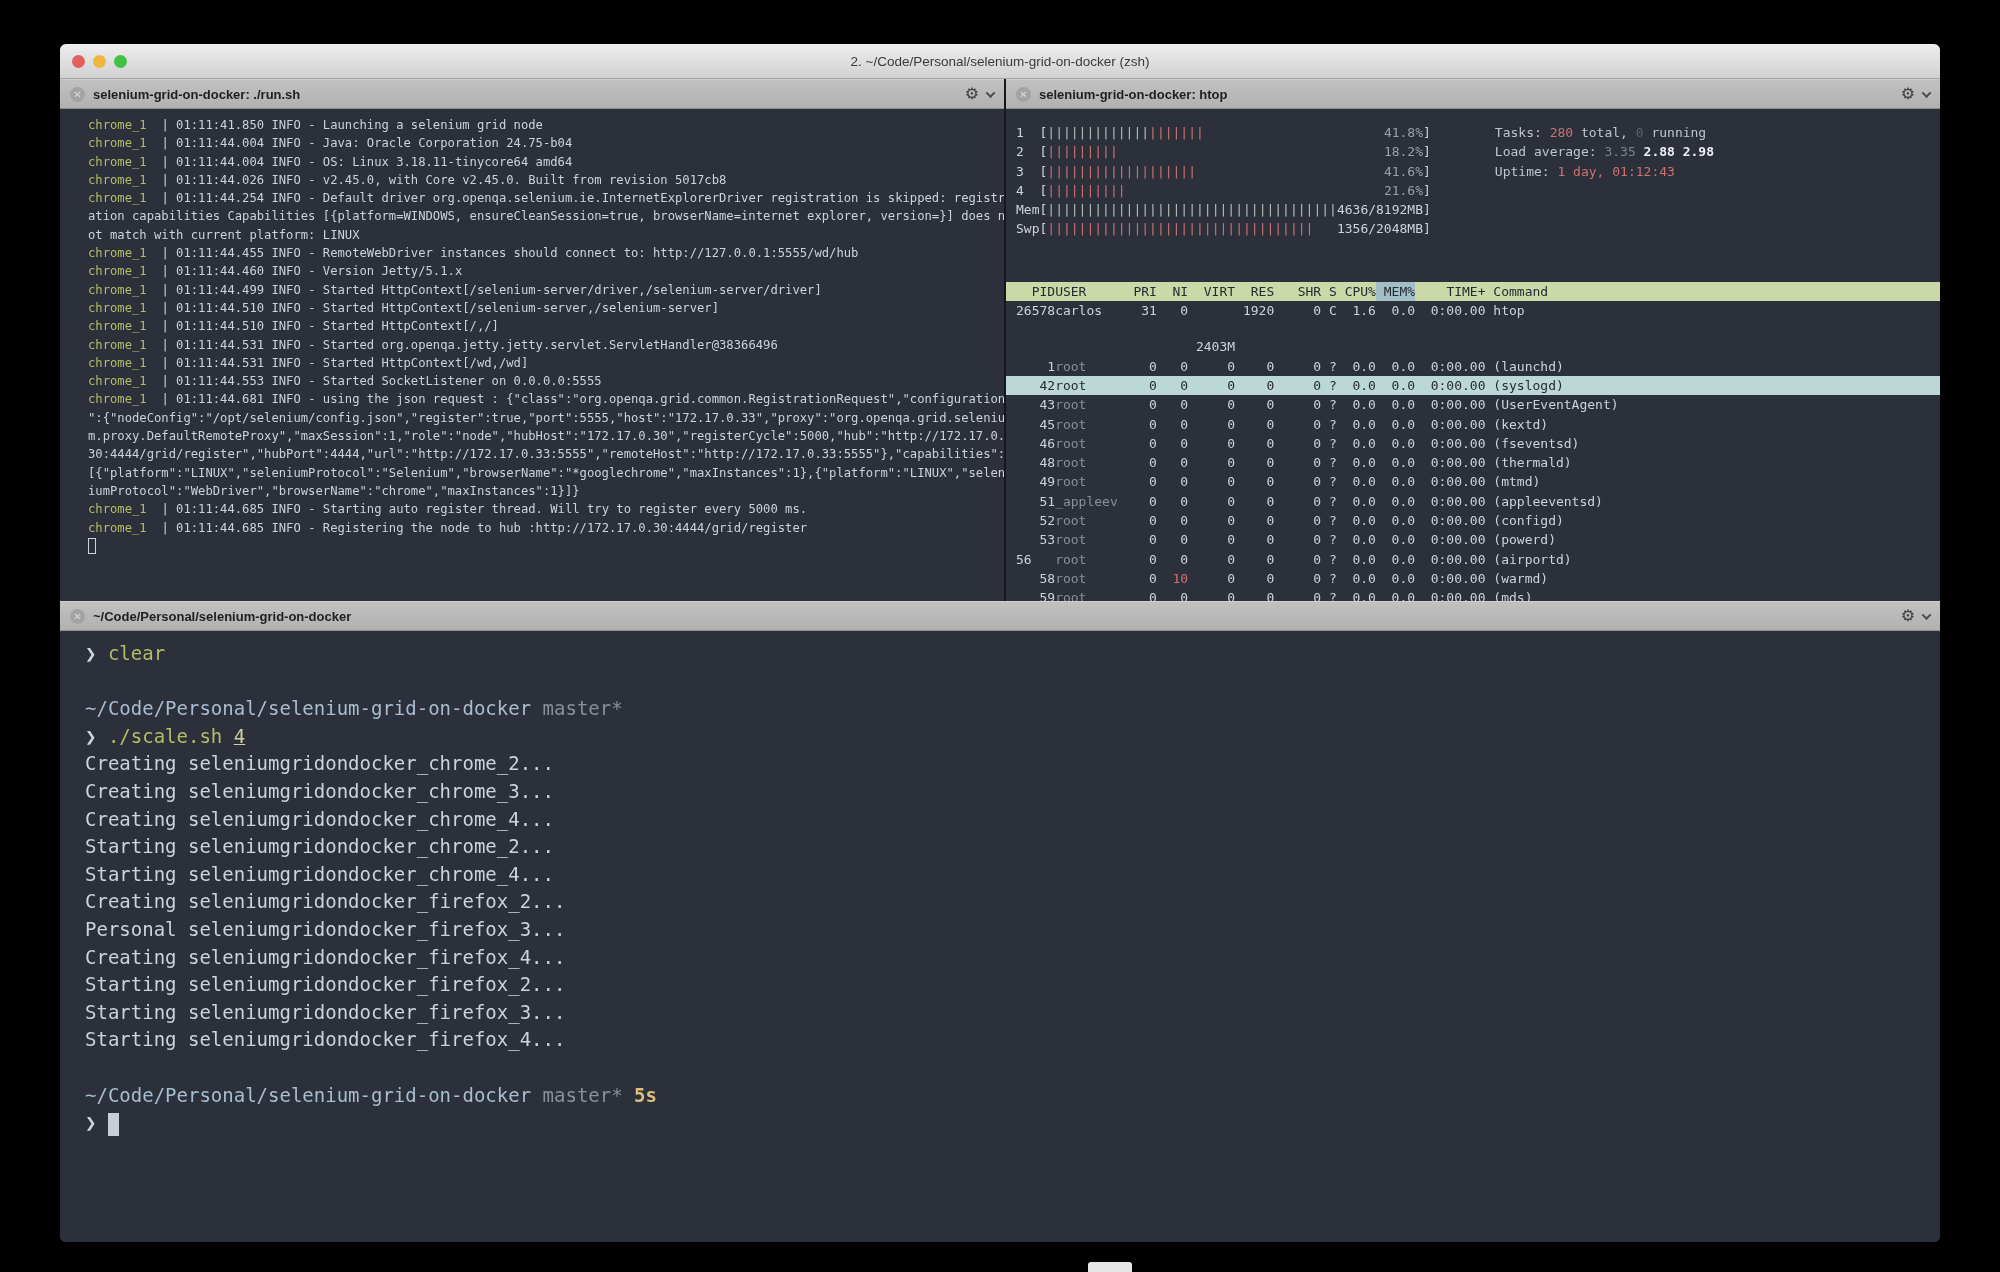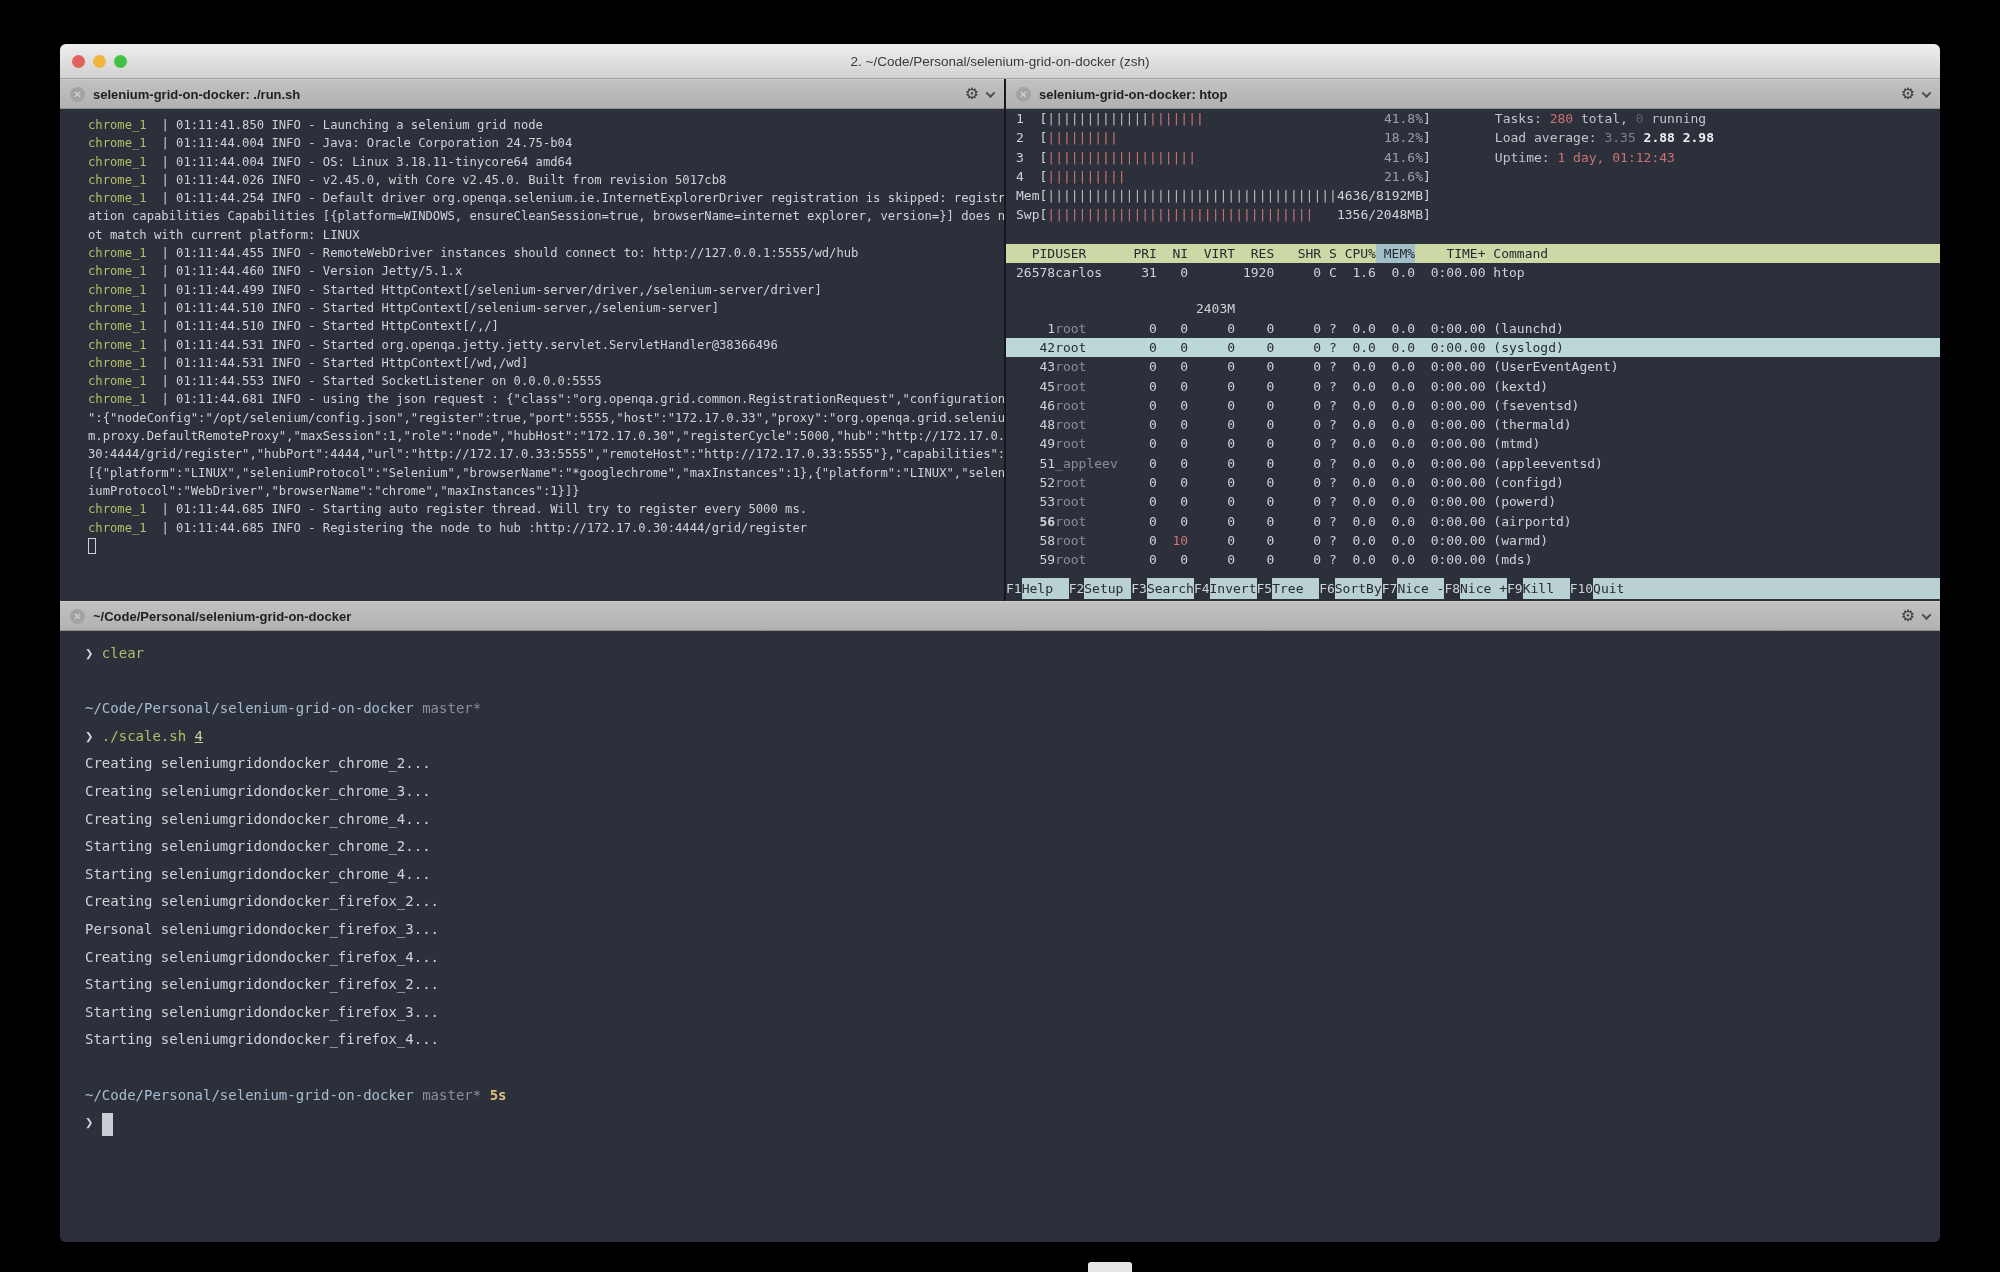--- a/index.html
+++ b/index.html
@@ -31,22 +31,22 @@
                  border-bottom:1px solid #8f8f8f;display:flex;align-items:center;padding:0 10px;gap:8px;}
   .close-btn{width:15px;height:15px;border-radius:50%;background:#a3a3a3;color:#dcdcdc;font-size:10px;
              line-height:15px;text-align:center;border:none;padding:0;flex:0 0 15px;}
   .pane-title{font-weight:bold;font-size:13px;color:#1f1f1f;white-space:nowrap;}
   .pane-tools{margin-left:auto;display:flex;align-items:center;gap:8px;}
   .gear{font-size:16px;color:#3d3d3d;line-height:1;background:none;border:none;padding:0;}
   .chev{width:7px;height:7px;border-right:2px solid #4d4d4d;border-bottom:2px solid #4d4d4d;
         transform:rotate(45deg) translate(-1px,-1px);background:none;padding:0;border-top:none;border-left:none;}
   .term{flex:1;overflow:hidden;font-family:"DejaVu Sans Mono",monospace;background:var(--bg);}
   .term-left{font-size:12.2px;line-height:18.3px;padding:7px 6px 0 28px;}
-  .term-htop{font-size:13px;line-height:19.3px;display:flex;flex-direction:column;}
-  .term-bottom{font-size:14px;line-height:27.6px;padding:9px 10px 0 25px;}
+  .term-htop{font-size:13px;line-height:19.3px;display:flex;flex-direction:column;padding-top:14px;gap:24px;}
+  .term-bottom{font-size:19px;line-height:27.6px;padding:9px 10px 0 25px;}
   .line{white-space:pre;}
   .c-fg{color:var(--fg);} .c-green{color:var(--green);} .c-blue{color:var(--blue);}
   .c-dim{color:var(--dim);} .c-yellow{color:var(--yellow);font-weight:bold;}
   .c-arg{color:var(--arg);} .c-red{color:var(--red);}
   .c-bargray{color:var(--bargray);} .c-pct{color:var(--pct);}
   .c-hlabel{color:var(--hlabel);} .c-bright{color:var(--bright);font-weight:bold;}
   .c-vdim{color:var(--vdim);} .c-vdim2{color:var(--vdim2);}
   .u{text-decoration:underline;}
   .cursor-hollow{display:inline-block;width:6.4px;height:14px;border:1px solid var(--fg);vertical-align:-2px;}
   .cursor-block{display:inline-block;width:11.4px;height:23px;background:var(--cursor);vertical-align:-4px;}
@@ -309,21 +309,21 @@
               <span class="cell" style="width: 6ch; text-align: right;">0</span>
               <span class="cell" style="width: 5ch; text-align: right;">0</span>
               <span class="cell" style="width: 6ch; text-align: right;">0</span>
               <span class="cell" style="width: 2ch; text-align: right;">?</span>
               <span class="cell" style="width: 5ch; text-align: right;">0.0</span>
               <span class="cell" style="width: 5ch; text-align: right;">0.0</span>
               <span class="cell" style="width: 9ch; text-align: right;">0:00.00</span>
               <span class="cell cmd"> (powerd)</span>
             </div>
             <div class="hrow">
-              <span class="cell" style="width: 5ch; text-align: right; font-weight: bold;">56</span>
+              <span class="cell" style="width: 5ch; text-align: left;">56</span>
               <span class="cell userdim" style="width: 10ch; text-align: left;">root</span>
               <span class="cell" style="width: 3ch; text-align: right;">0</span>
               <span class="cell" style="width: 4ch; text-align: right;">0</span>
               <span class="cell" style="width: 6ch; text-align: right;">0</span>
               <span class="cell" style="width: 5ch; text-align: right;">0</span>
               <span class="cell" style="width: 6ch; text-align: right;">0</span>
               <span class="cell" style="width: 2ch; text-align: right;">?</span>
               <span class="cell" style="width: 5ch; text-align: right;">0.0</span>
               <span class="cell" style="width: 5ch; text-align: right;">0.0</span>
               <span class="cell" style="width: 9ch; text-align: right;">0:00.00</span>

